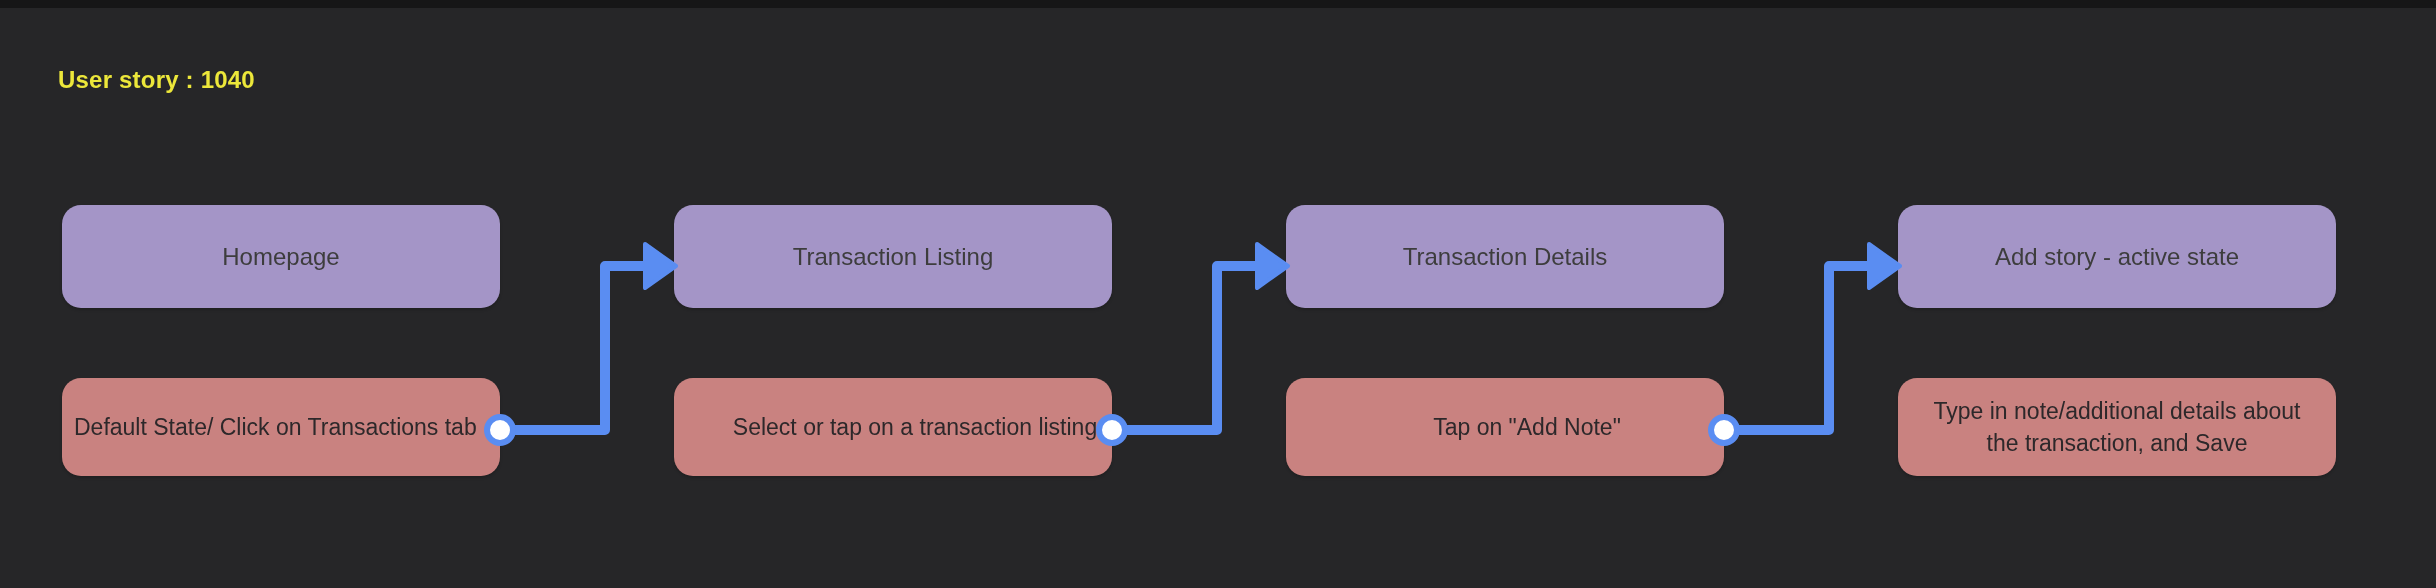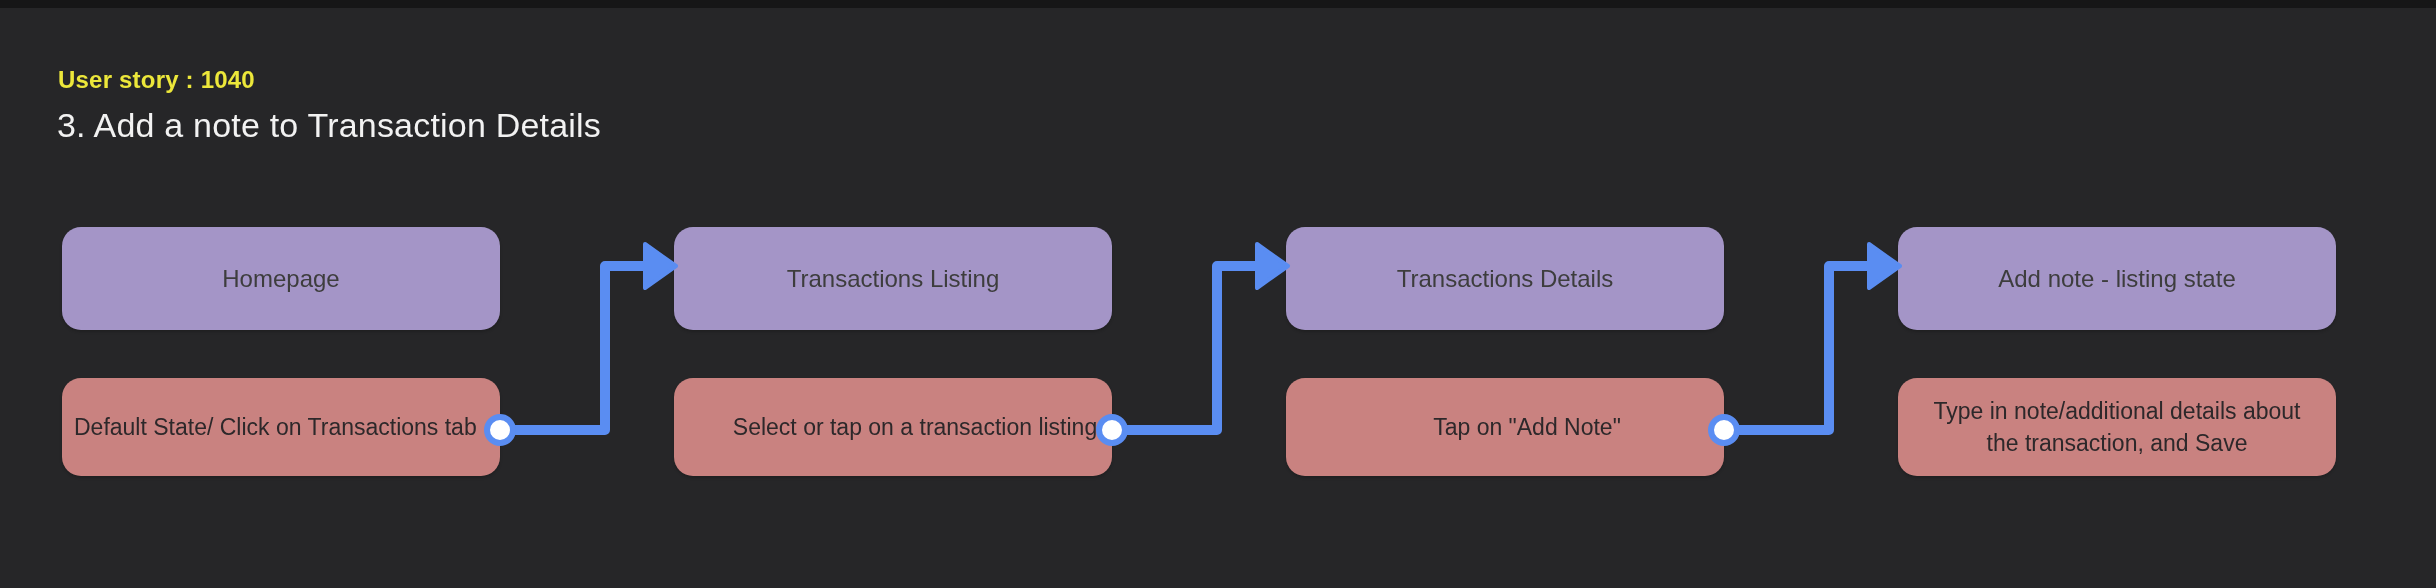--- a/index.html
+++ b/index.html
@@ -24,21 +24,21 @@
     color:var(--title-white, #f2f2f2);
     letter-spacing:0.2px;
   }
   .node {
     position:absolute; width:438px;
     display:flex; align-items:center; justify-content:center;
     border-radius:19px;
     box-shadow:0 2px 3px rgba(0,0,0,0.18);
   }
   .screen {
-    top:219px; height:103px;
+    top:197px; height:103px;
     background:var(--screen-node, #a495c7);
     color:var(--screen-node-text, #3d3d3d);
     font-size:24px;
   }
   .action {
     top:370px; height:98px;
     background:var(--action-node, #c98280);
     color:var(--action-node-text, #2d282a);
     font-size:23px;
     overflow:hidden;
@@ -72,45 +72,44 @@
     position:absolute; left:0; bottom:0; width:100%; height:5px;
     background:var(--bottom-edge, #1d1d1f);
   }
 </style>
 </head>
 <body>
 
 <div class="canvas">
 
   <div class="user-story">User story : 1040</div>
-  <h1 class="title">3. Add a note to Transaction Details</h1>
 
   <div class="node screen" style="left:62px">
     <span class="lbl">Homepage</span>
   </div>
   <div class="node action flushleft" style="left:62px">
     <span class="lbl">Default State/ Click on Transactions tab</span>
   </div>
 
   <div class="node screen" style="left:674px">
-    <span class="lbl">Transactions Listing</span>
+    <span class="lbl">Transaction Listing</span>
   </div>
   <div class="node action" style="left:674px">
     <span class="lbl">Select or tap on a transaction listing</span>
   </div>
 
   <div class="node screen" style="left:1286px">
-    <span class="lbl">Transactions Details</span>
+    <span class="lbl">Transaction Details</span>
   </div>
   <div class="node action" style="left:1286px">
     <span class="lbl">Tap on "Add Note"</span>
   </div>
 
   <div class="node screen" style="left:1898px">
-    <span class="lbl">Add note - listing state</span>
+    <span class="lbl">Add story - active state</span>
   </div>
   <div class="node action wrap" style="left:1898px">
     <span class="lbl">Type in note/additional details about
 the transaction, and Save</span>
   </div>
 
   <svg class="overlay" width="2436" height="588" viewBox="0 0 2436 588">
     <g>
       <path class="c-path" d="M 500 422 L 605 422 L 605 258 L 648 258"></path>
       <path class="c-head" d="M 645 236 L 676 258 L 645 280 Z"></path>

